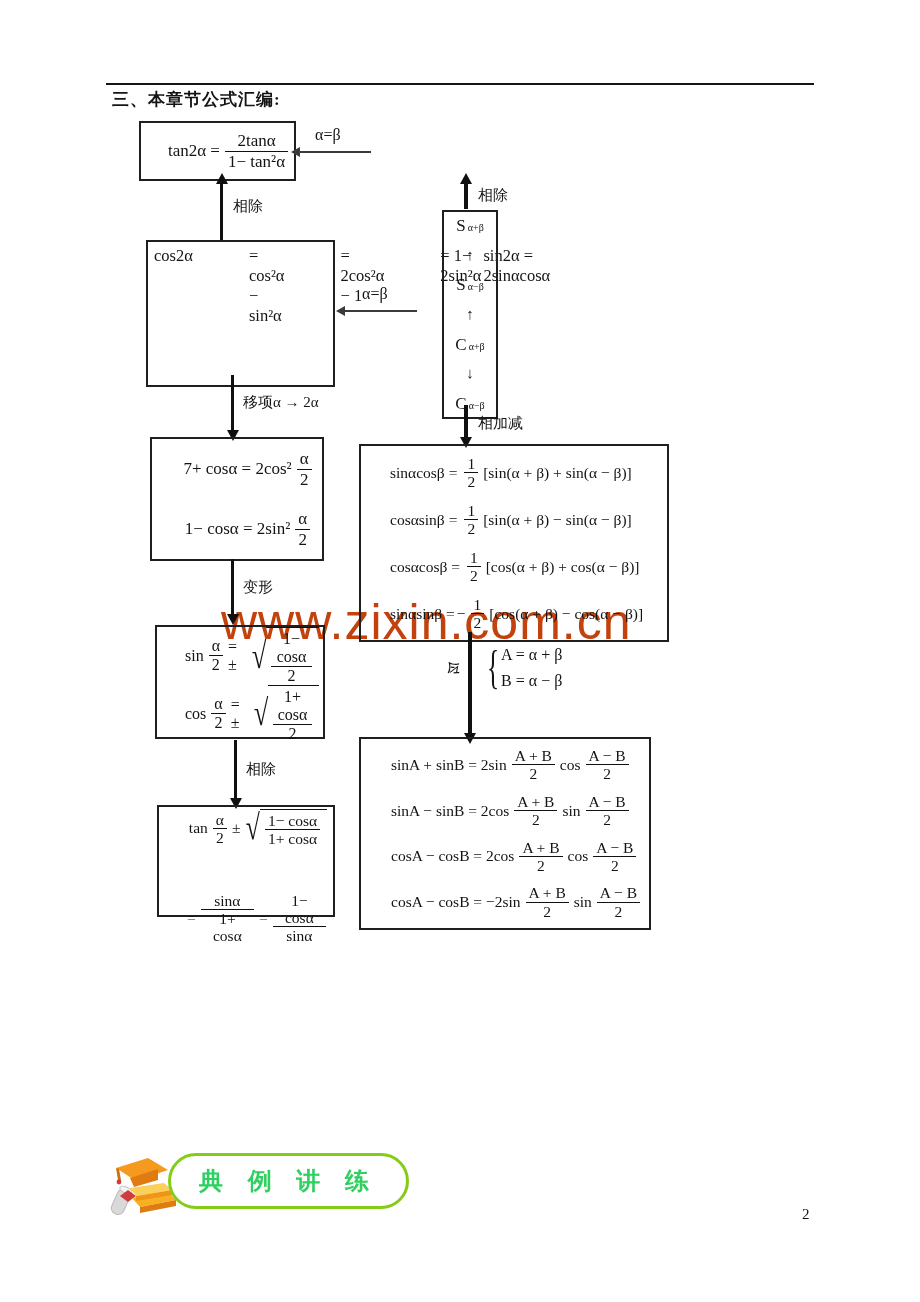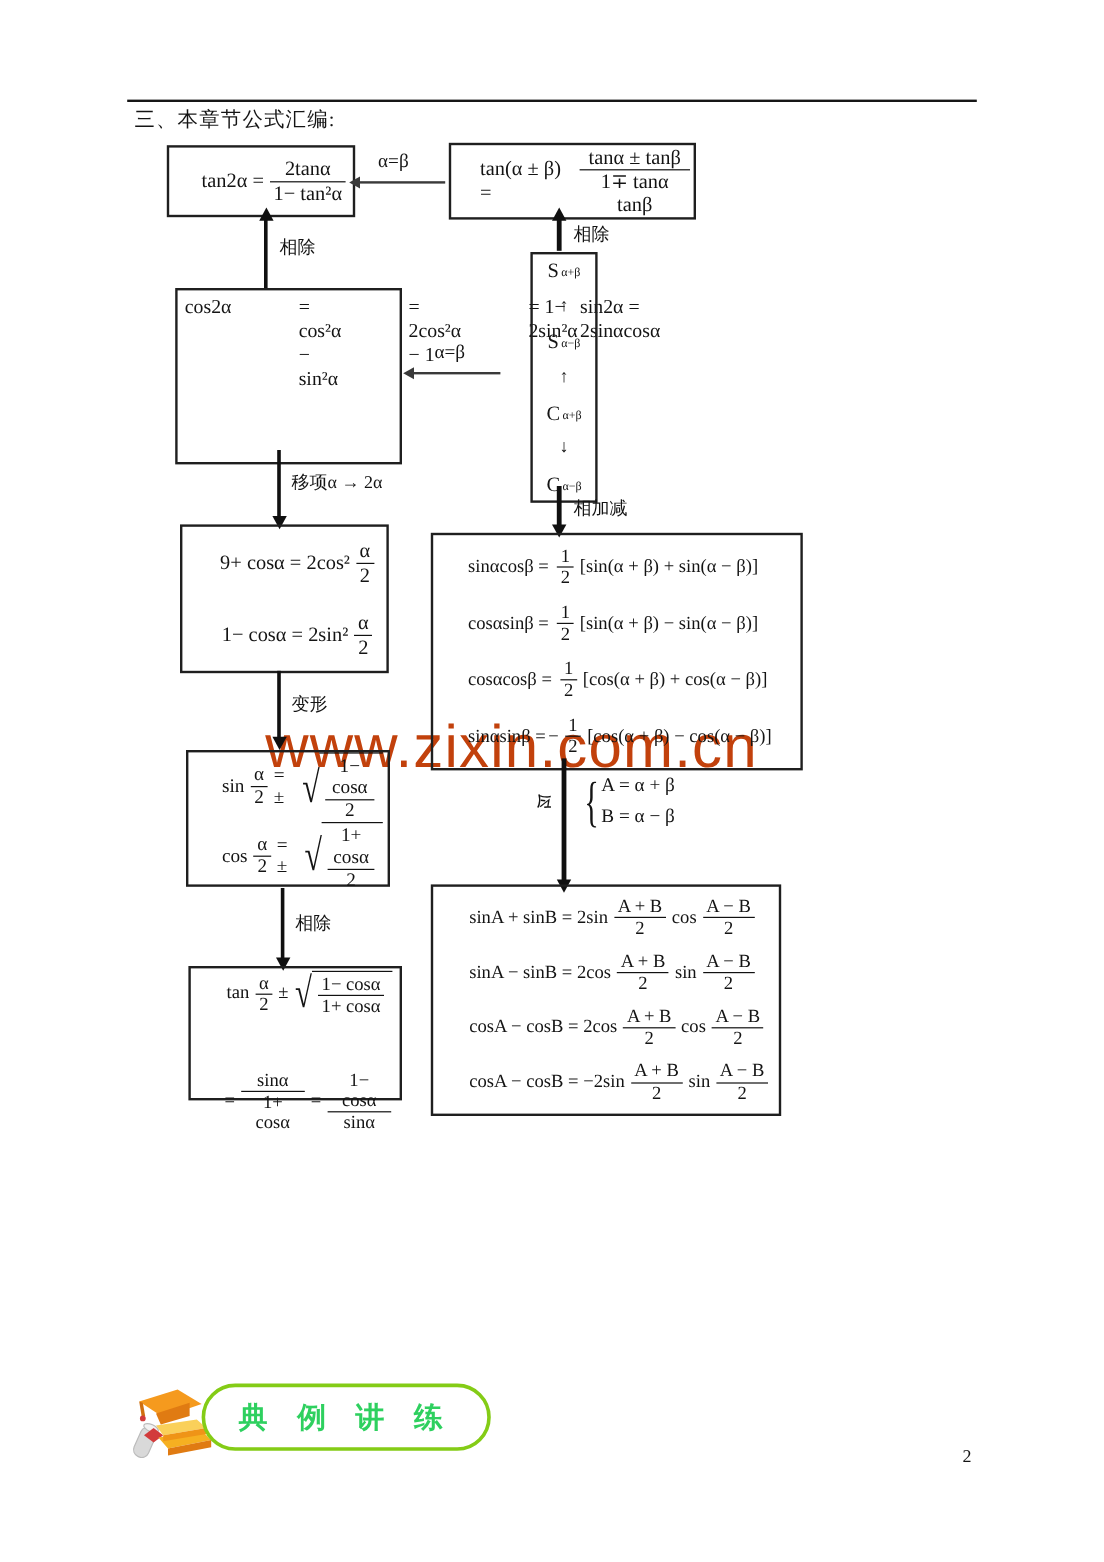--- a/index.html
+++ b/index.html
@@ -25,21 +25,21 @@
         border-left:6px solid transparent;border-right:6px solid transparent;border-bottom:11px solid #101010;}
   .varrow.down::after{content:"";position:absolute;bottom:-10px;left:50%;transform:translateX(-50%);
         border-left:6px solid transparent;border-right:6px solid transparent;border-top:11px solid #101010;}
   .harrow{position:absolute;height:2px;background:#3a3a3a;z-index:2;}
   .harrow::after{content:"";position:absolute;left:-9px;top:50%;transform:translateY(-50%);
         border-top:5px solid transparent;border-bottom:5px solid transparent;border-right:9px solid #3a3a3a;}
   .clabel{position:absolute;z-index:2;font-size:15px;white-space:nowrap;}
 
   
   #rule-top{position:absolute;left:106px;top:83px;width:708px;height:2px;background:#161616;}
-  #header{position:absolute;left:112px;top:88px;font-size:17px;font-weight:400;letter-spacing:1px;}
+  #header{position:absolute;left:112px;top:88px;font-size:17px;font-weight:700;letter-spacing:1px;}
 
   #box-tan-double{left:139px;top:121px;width:153px;height:56px;align-items:center;justify-content:center;font-size:17px;}
   #harrow-top{left:300px;top:151px;width:71px;}
   #lbl-ab-top{left:315px;top:126px;font-size:16px;}
   #box-tan-sum{left:374px;top:119px;width:202px;height:60px;align-items:center;justify-content:center;font-size:17px;}
 
   #arr-up-1{left:220px;top:183px;height:57px;}
   #lbl-div-1{left:233px;top:197px;}
   #box-cos-double{left:146px;top:240px;width:177px;height:135px;flex-direction:row;
         justify-content:space-between;padding:4px 4px;font-size:16.5px;}
@@ -113,29 +113,20 @@
       <span class="frac">
         <span class="num">2tanα</span>
         <span class="den">1− tan²α</span>
       </span>
     </span>
   </div>
 
   <div class="harrow" id="harrow-top"></div>
   <div class="clabel" id="lbl-ab-top">α=β</div>
 
-  <div class="fbox" id="box-tan-sum">
-    <span class="mrow">
-      <span>tan(α ± β) =</span>
-      <span class="frac">
-        <span class="num">tanα ± tanβ</span>
-        <span class="den">1∓ tanα tanβ</span>
-      </span>
-    </span>
-  </div>
 
   <div class="varrow up" id="arr-up-1"></div>
   <div class="clabel" id="lbl-div-1">相除</div>
 
   <div class="fbox" id="box-cos-double">
     <div class="cd-left">cos2α</div>
     <div class="cd-indent">= cos²α − sin²α</div>
     <div class="cd-indent">= 2cos²α − 1</div>
     <div class="cd-indent">= 1− 2sin²α</div>
     <div class="cd-left">sin2α = 2sinαcosα</div>
@@ -169,21 +160,21 @@
     </span>
   </div>
 
   <div class="varrow down" id="arr-down-1"></div>
   <div class="clabel" id="lbl-shift">移项α → 2α</div>
   <div class="varrow down thick" id="arr-down-2"></div>
   <div class="clabel" id="lbl-addsub">相加减</div>
 
   <div class="fbox" id="box-power">
     <span class="mrow">
-      <span>9+ cosα = 2cos²</span>
+      <span>7+ cosα = 2cos²</span>
       <span class="frac">
         <span class="num">α</span>
         <span class="den">2</span>
       </span>
     </span>
     <span class="mrow">
       <span>1− cosα = 2sin²</span>
       <span class="frac">
         <span class="num">α</span>
         <span class="den">2</span>

